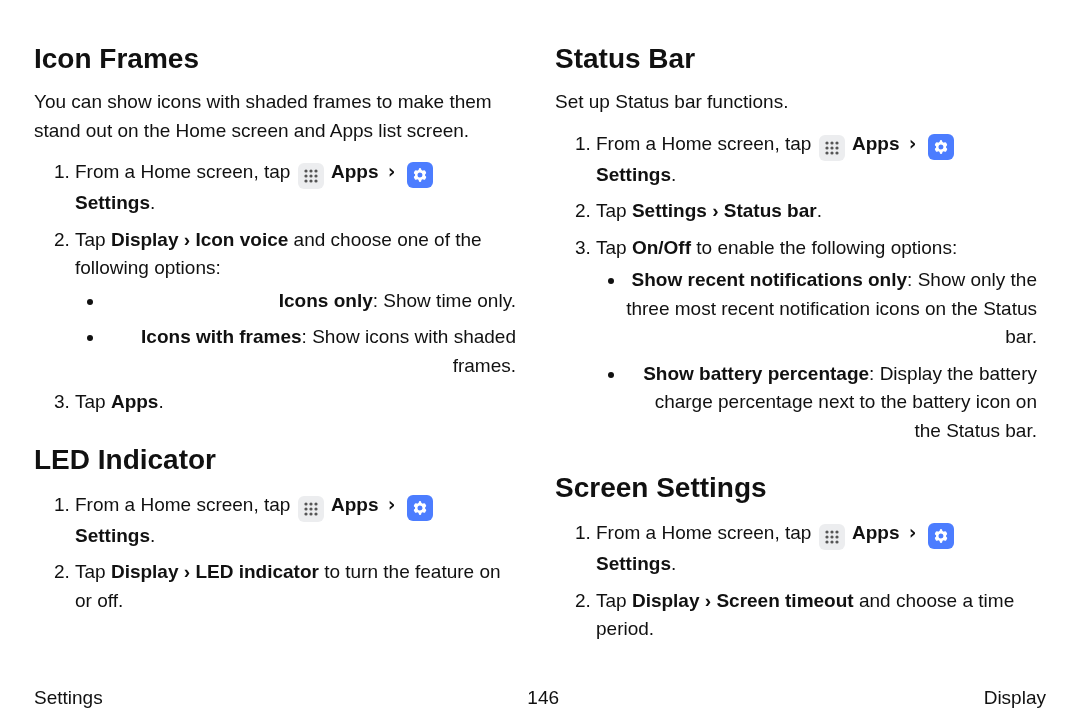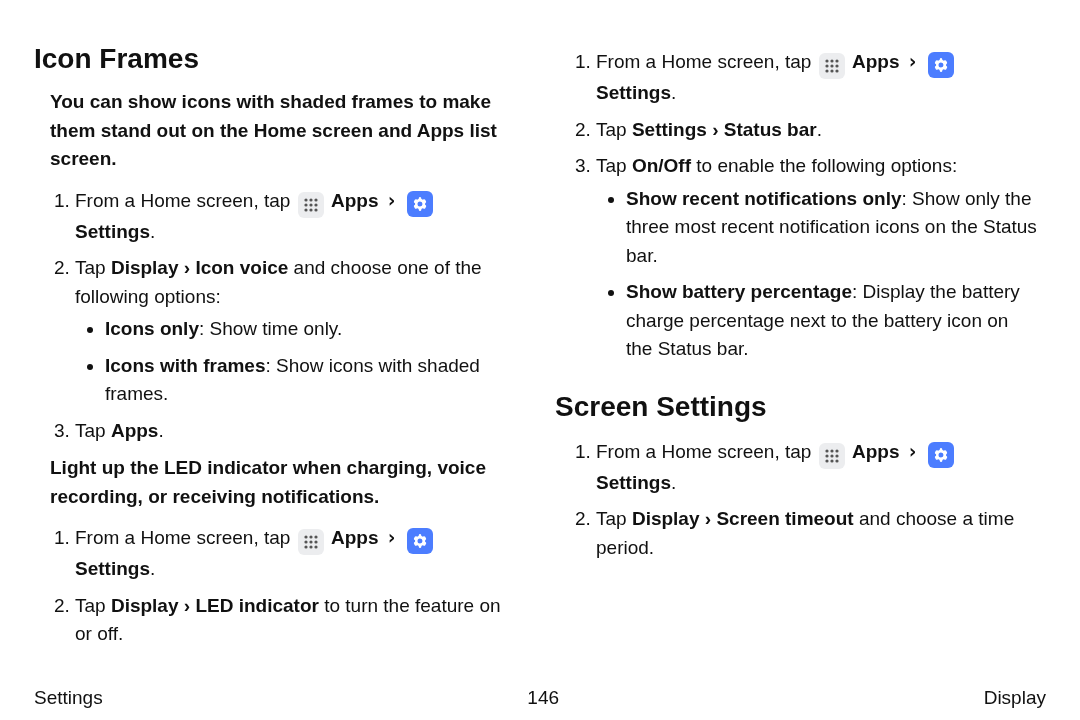--- a/index.html
+++ b/index.html
@@ -29,36 +29,36 @@
   }
   h2 {
     margin: 0 0 8px 0;
     font-size: 28px;
     font-weight: 700;
   }
   h2.gap-top {
     margin-top: 22px;
   }
   .lead {
-    margin: 0 0 12px 16px;
-    font-weight: bold;
+    margin: 0 0 12px 0;
   }
   ol.num {
     list-style: decimal;
     padding-left: 32px;
     margin: 9px;
   }
   ol.num > li {
     margin: 4px 0 8px 0;
     padding-left: 0px;
   }
   ul.bul {
     list-style: disc;
     padding-left: 30px;
     margin: 4px 0 0 0;
+    text-align: right;
   }
   ul.bul > li {
     margin: 4px 0 8px 0;
   }
   .b { font-weight: 700; }
   .chevron {
     font-weight: 700;
     font-family: monospace, Arial;
     padding: 0 2px;
   }
@@ -148,21 +148,21 @@
               <span class="b">Icons with frames</span><span>: Show icons with shaded frames.</span>
             </li>
           </ul>
         </li>
 
         <li>
           <span>Tap </span><span class="b">Apps</span><span>.</span>
         </li>
       </ol>
 
-      <p class="lead">Light up the LED indicator when charging, voice recording, or receiving notifications.</p>
+      <h2 class="gap-top">LED Indicator</h2>
 
       <ol class="num">
         <li>
           <span>From a Home screen, tap</span>
           <span class="icon icon-apps">
               <svg viewBox="0 0 16 16">
                 <use href="#apps-grid"></use>
               </svg>
             </span>
           <span class="b">Apps</span>
@@ -175,20 +175,22 @@
           <span class="b">Settings</span>.
         </li>
         <li>
           <span>Tap </span><span class="b">Display › LED indicator</span><span> to turn the feature on or off.</span>
         </li>
       </ol>
     </div>
 
     <div class="col">
 
+      <h2>Status Bar</h2>
+      <p class="lead">Set up Status bar functions.</p>
 
       <ol class="num">
         <li>
           <span>From a Home screen, tap</span>
           <span class="icon icon-apps">
               <svg viewBox="0 0 16 16">
                 <use href="#apps-grid"></use>
               </svg>
             </span>
           <span class="b">Apps</span>

